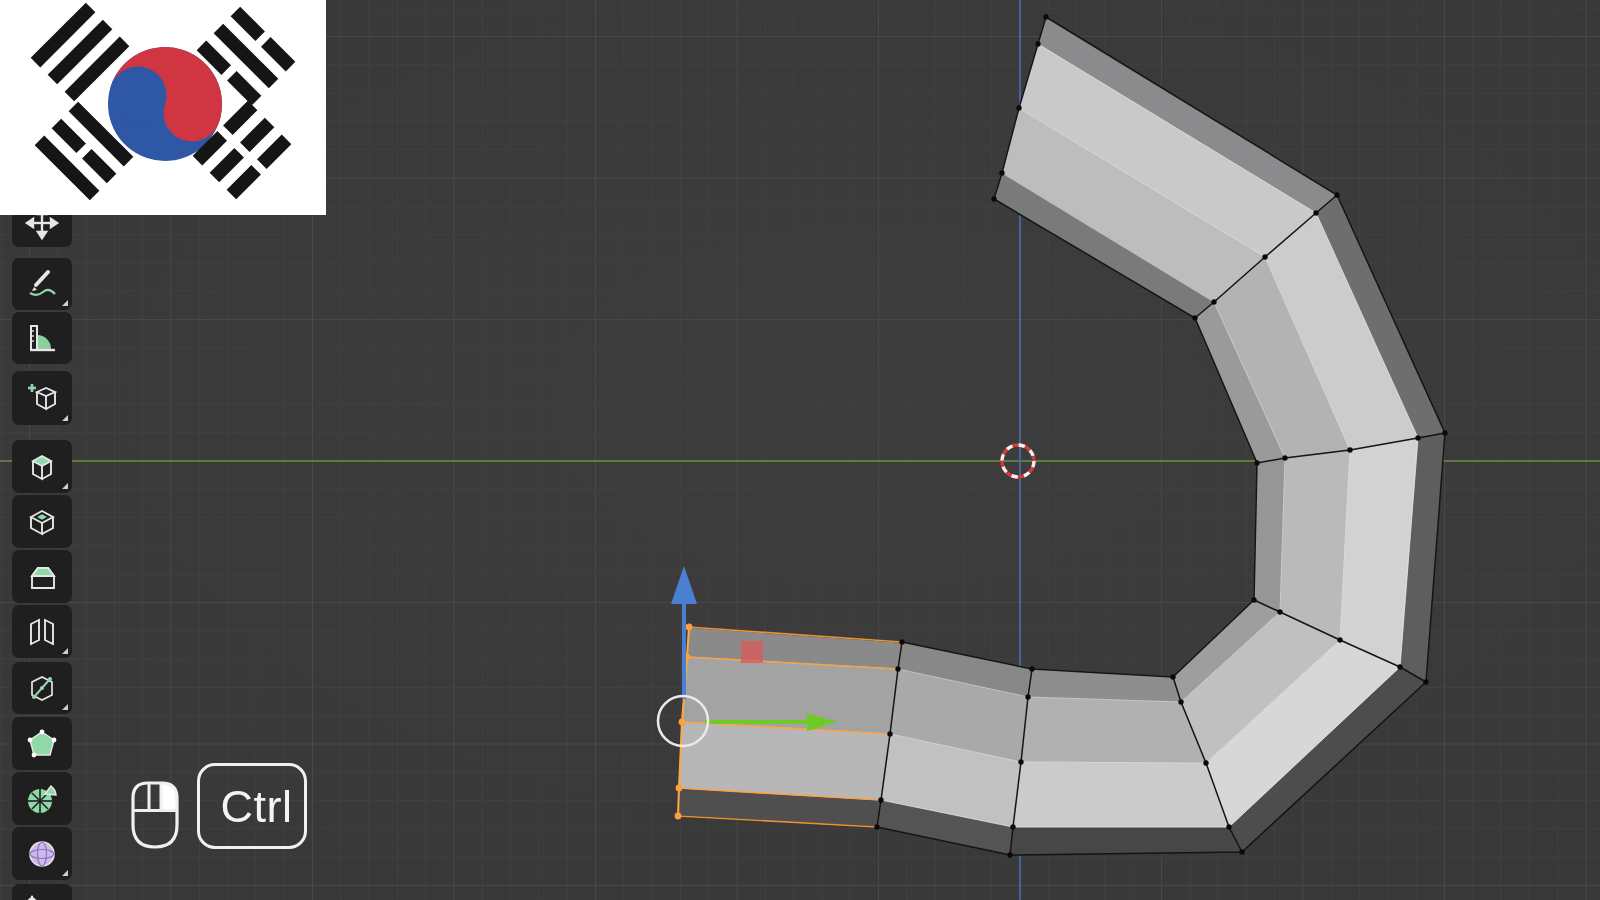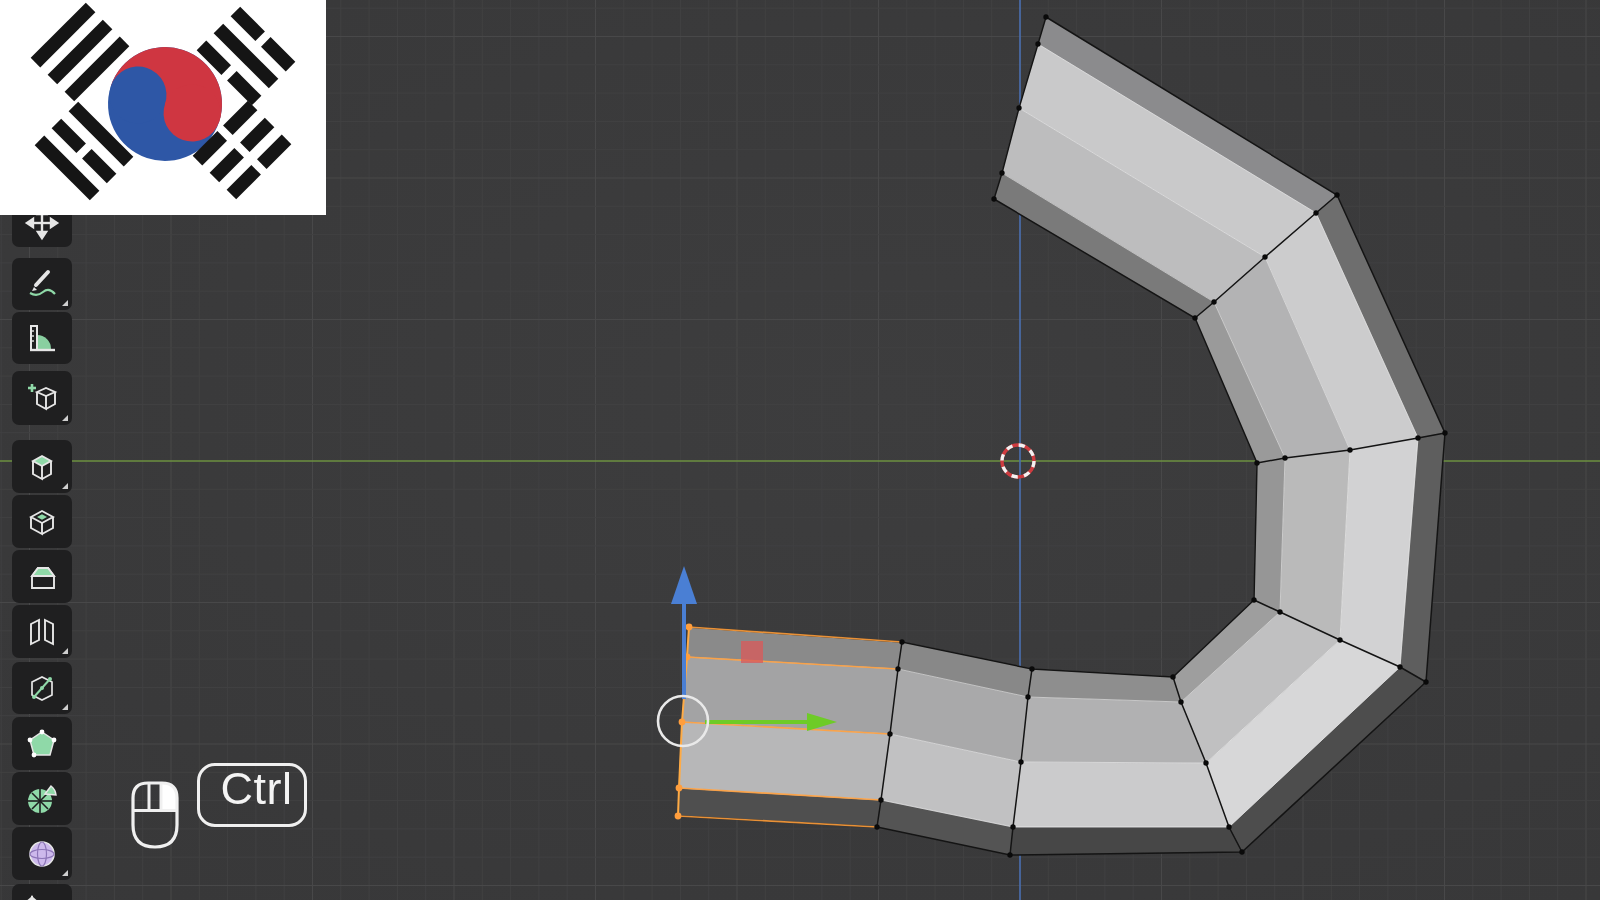--- a/index.html
+++ b/index.html
@@ -11,22 +11,22 @@
   #toolbar{position:absolute;left:12px;top:0;width:60px;height:900px;z-index:20;}
   .tool-btn{position:absolute;left:0;width:60px;background:#1f1f20;border-radius:7px;
     display:flex;align-items:center;justify-content:center;cursor:pointer;}
   .tool-btn .submenu-tri{position:absolute;right:4px;bottom:4px;width:0;height:0;
     border-left:6px solid transparent;border-bottom:6px solid #cfcfcf;}
   
   #flag{position:absolute;left:0;top:0;width:326px;height:215px;background:#ffffff;z-index:40;}
   
   #screencast{position:absolute;left:0;top:0;z-index:30;}
   #mouse-indicator{position:absolute;left:128px;top:778px;width:54px;height:74px;}
-  #key-indicator{position:absolute;left:197px;top:763px;width:110px;height:64px;box-sizing:border-box;
-    border:3px solid #f0f0f0;border-radius:18px;display:flex;align-items:flex-start;justify-content:center;padding-left:9px;}
+  #key-indicator{position:absolute;left:197px;top:763px;width:110px;height:86px;box-sizing:border-box;
+    border:3px solid #f0f0f0;border-radius:18px;display:flex;align-items:center;justify-content:center;padding-left:9px;}
   #key-indicator .key-label{color:#f4f4f4;font-size:45px;line-height:1;letter-spacing:.5px;}
 </style>
 </head>
 <body>
 
 <div id="stage">
 
   <div id="viewport">
     <svg id="viewport-svg" width="1600" height="900" viewBox="0 0 1600 900" xmlns="http://www.w3.org/2000/svg">
         <defs>

